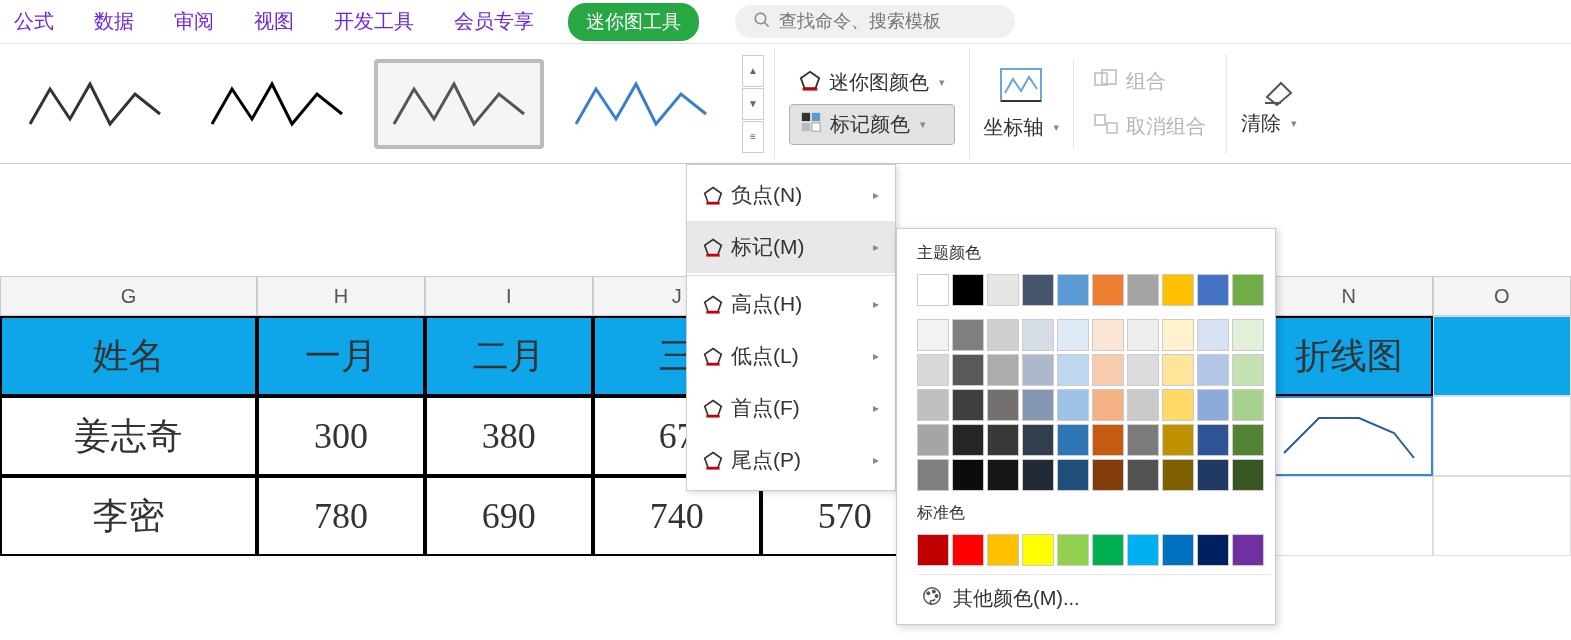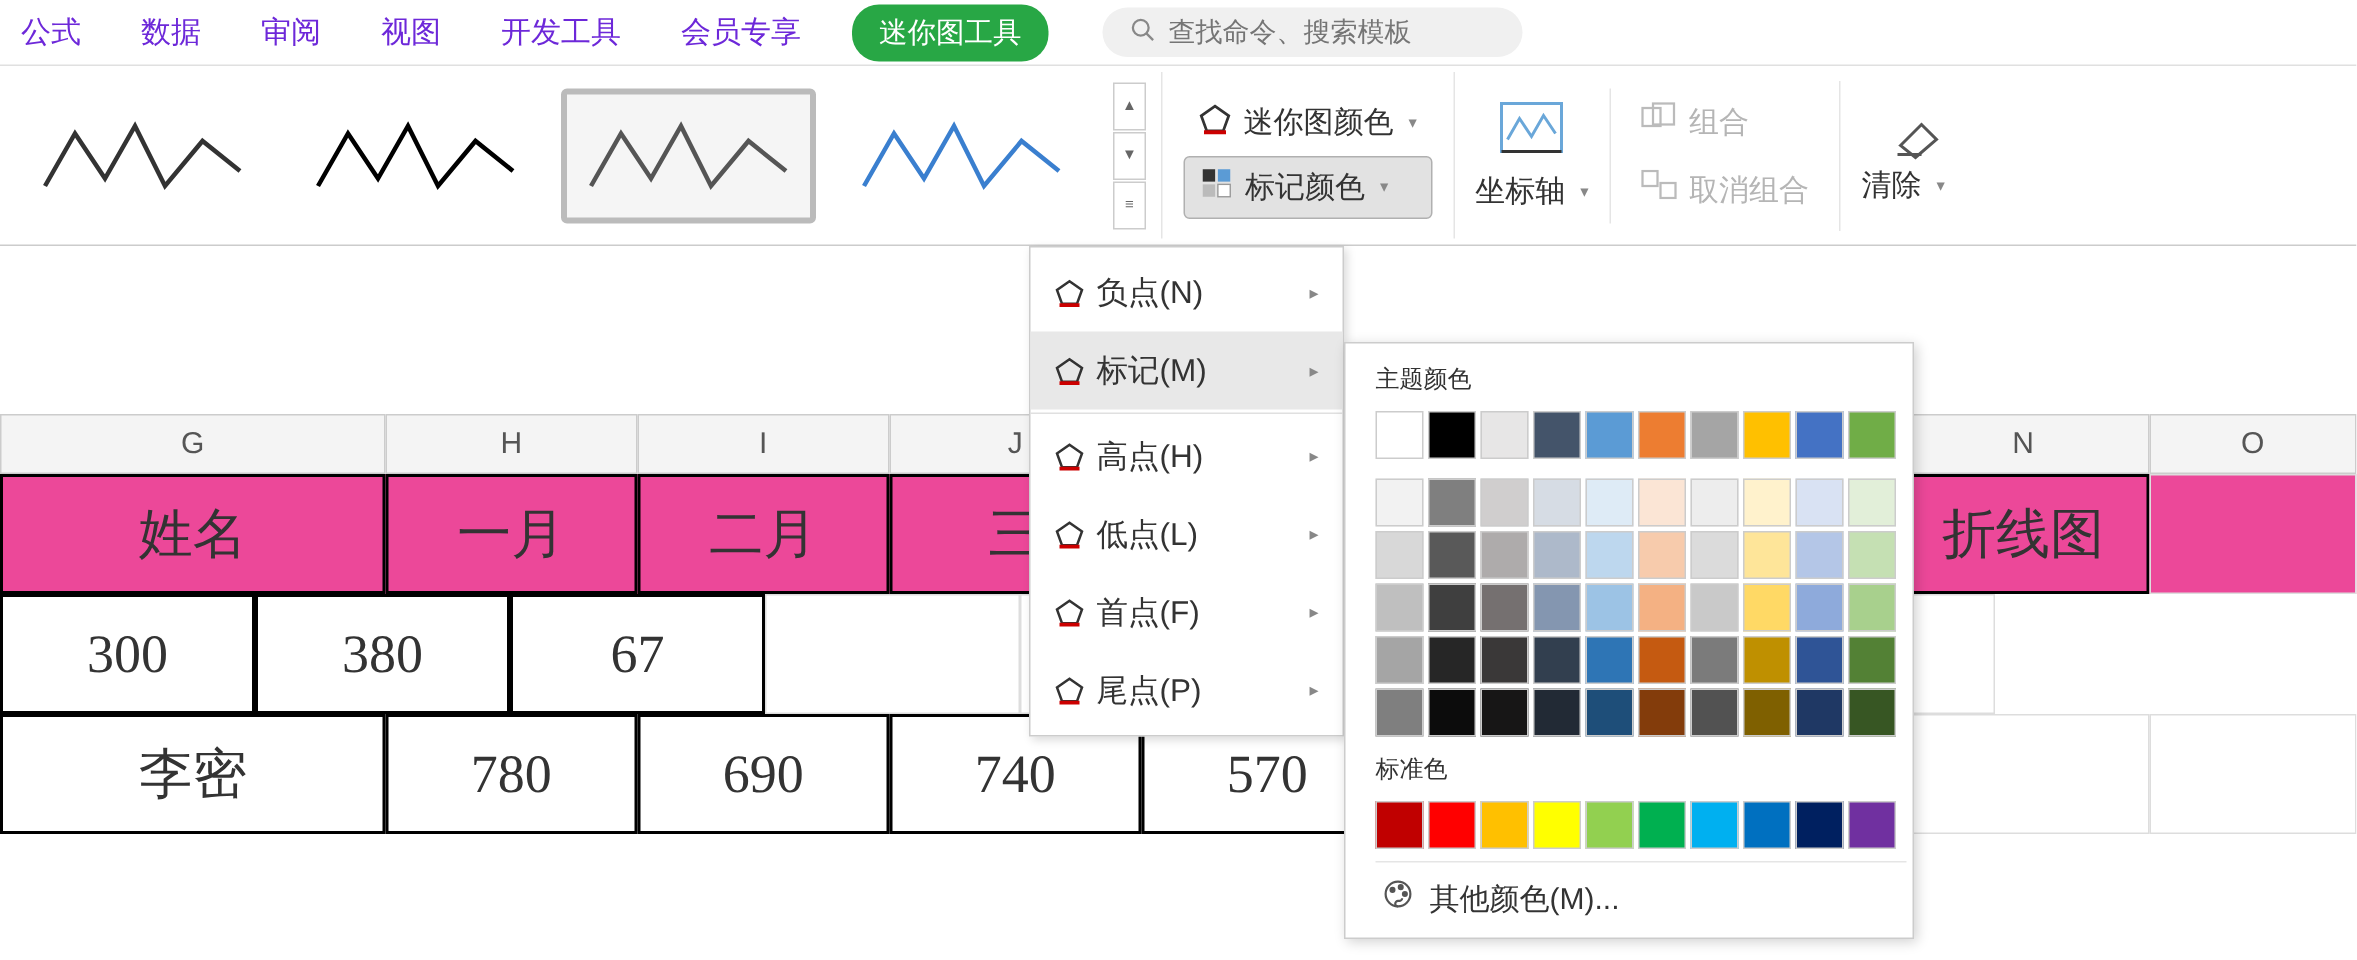--- a/index.html
+++ b/index.html
@@ -49,21 +49,21 @@
 .swatch { width: 32px; height: 32px; border: 1px solid #ccc; cursor: pointer; }
 .color-row.spaced { margin-bottom: 10px; }
 .more-colors { display: flex; align-items: center; gap: 10px; padding: 10px 4px 4px 4px; font-size: 20px; border-top: 1px solid #e5e5e5; margin-top: 8px; cursor: pointer; }
 
 
 .sheet { position: absolute; top: 276px; left: 0; right: 0; }
 .col-headers { display: flex; height: 40px; }
 .col-head { border: 1px solid #ccc; border-top: 1px solid #ccc; display: flex; align-items: center; justify-content: center; font-size: 20px; color: #555; background: #f4f4f4; }
 .grid-row { display: flex; height: 80px; }
 .cell { border: 2px solid #000; display: flex; align-items: center; justify-content: center; font-size: 36px; font-family: "SimSun", serif; }
-.cell.header-cell { background: #ec4899; font-weight: normal; }
+.cell.header-cell { background: #0ea5e9; font-weight: normal; }
 .cell.spark-cell { font-family: inherit; }
 
 .icon-pentagon { display:inline-block; }
 .small-label { font-size: 20px; }
 </style>
 </head>
 <body>
 
 <div class="menubar">
   <span class="menu-item">公式</span>
@@ -371,20 +371,21 @@
       <div class="cell header-cell" style="width: 170px;">一月</div>
       <div class="cell header-cell" style="width: 170px;">二月</div>
       <div class="cell header-cell" style="width: 170px;">三</div>
       <div class="cell header-cell" style="width: 170px; border: 1px solid rgb(221, 221, 221);"></div>
       <div class="cell header-cell" style="width: 170px; border: 1px solid rgb(221, 221, 221);"></div>
       <div class="cell header-cell" style="width: 170px; border: 1px solid rgb(221, 221, 221);"></div>
       <div class="cell header-cell" style="width: 170px;">折线图</div>
       <div class="cell header-cell" style="width: 140px; border: 1px solid rgb(221, 221, 221);"></div>
     </div>
   <div class="grid-row" id="data-row-0">
+      <div class="cell" style="width: 260px;">姜志奇</div>
       <div class="cell" style="width: 170px;">300</div>
       <div class="cell" style="width: 170px;">380</div>
       <div class="cell" style="width: 170px;">67</div>
       <div class="cell" style="width: 170px; border: 1px solid rgb(221, 221, 221);"></div>
       <div class="cell" style="width: 170px; border: 1px solid rgb(221, 221, 221);"></div>
       <div class="cell" style="width: 170px; border: 1px solid rgb(221, 221, 221);"></div>
       <div class="cell spark-cell" style="width: 170px; border: 2px solid rgb(58, 133, 216);">
         <svg width="140" height="56" viewBox="0 0 140 56">
           <polyline points="5,45 40,10 80,10 115,25 135,50" fill="none" stroke="#2a5c9a" stroke-width="2"></polyline>
         </svg>

